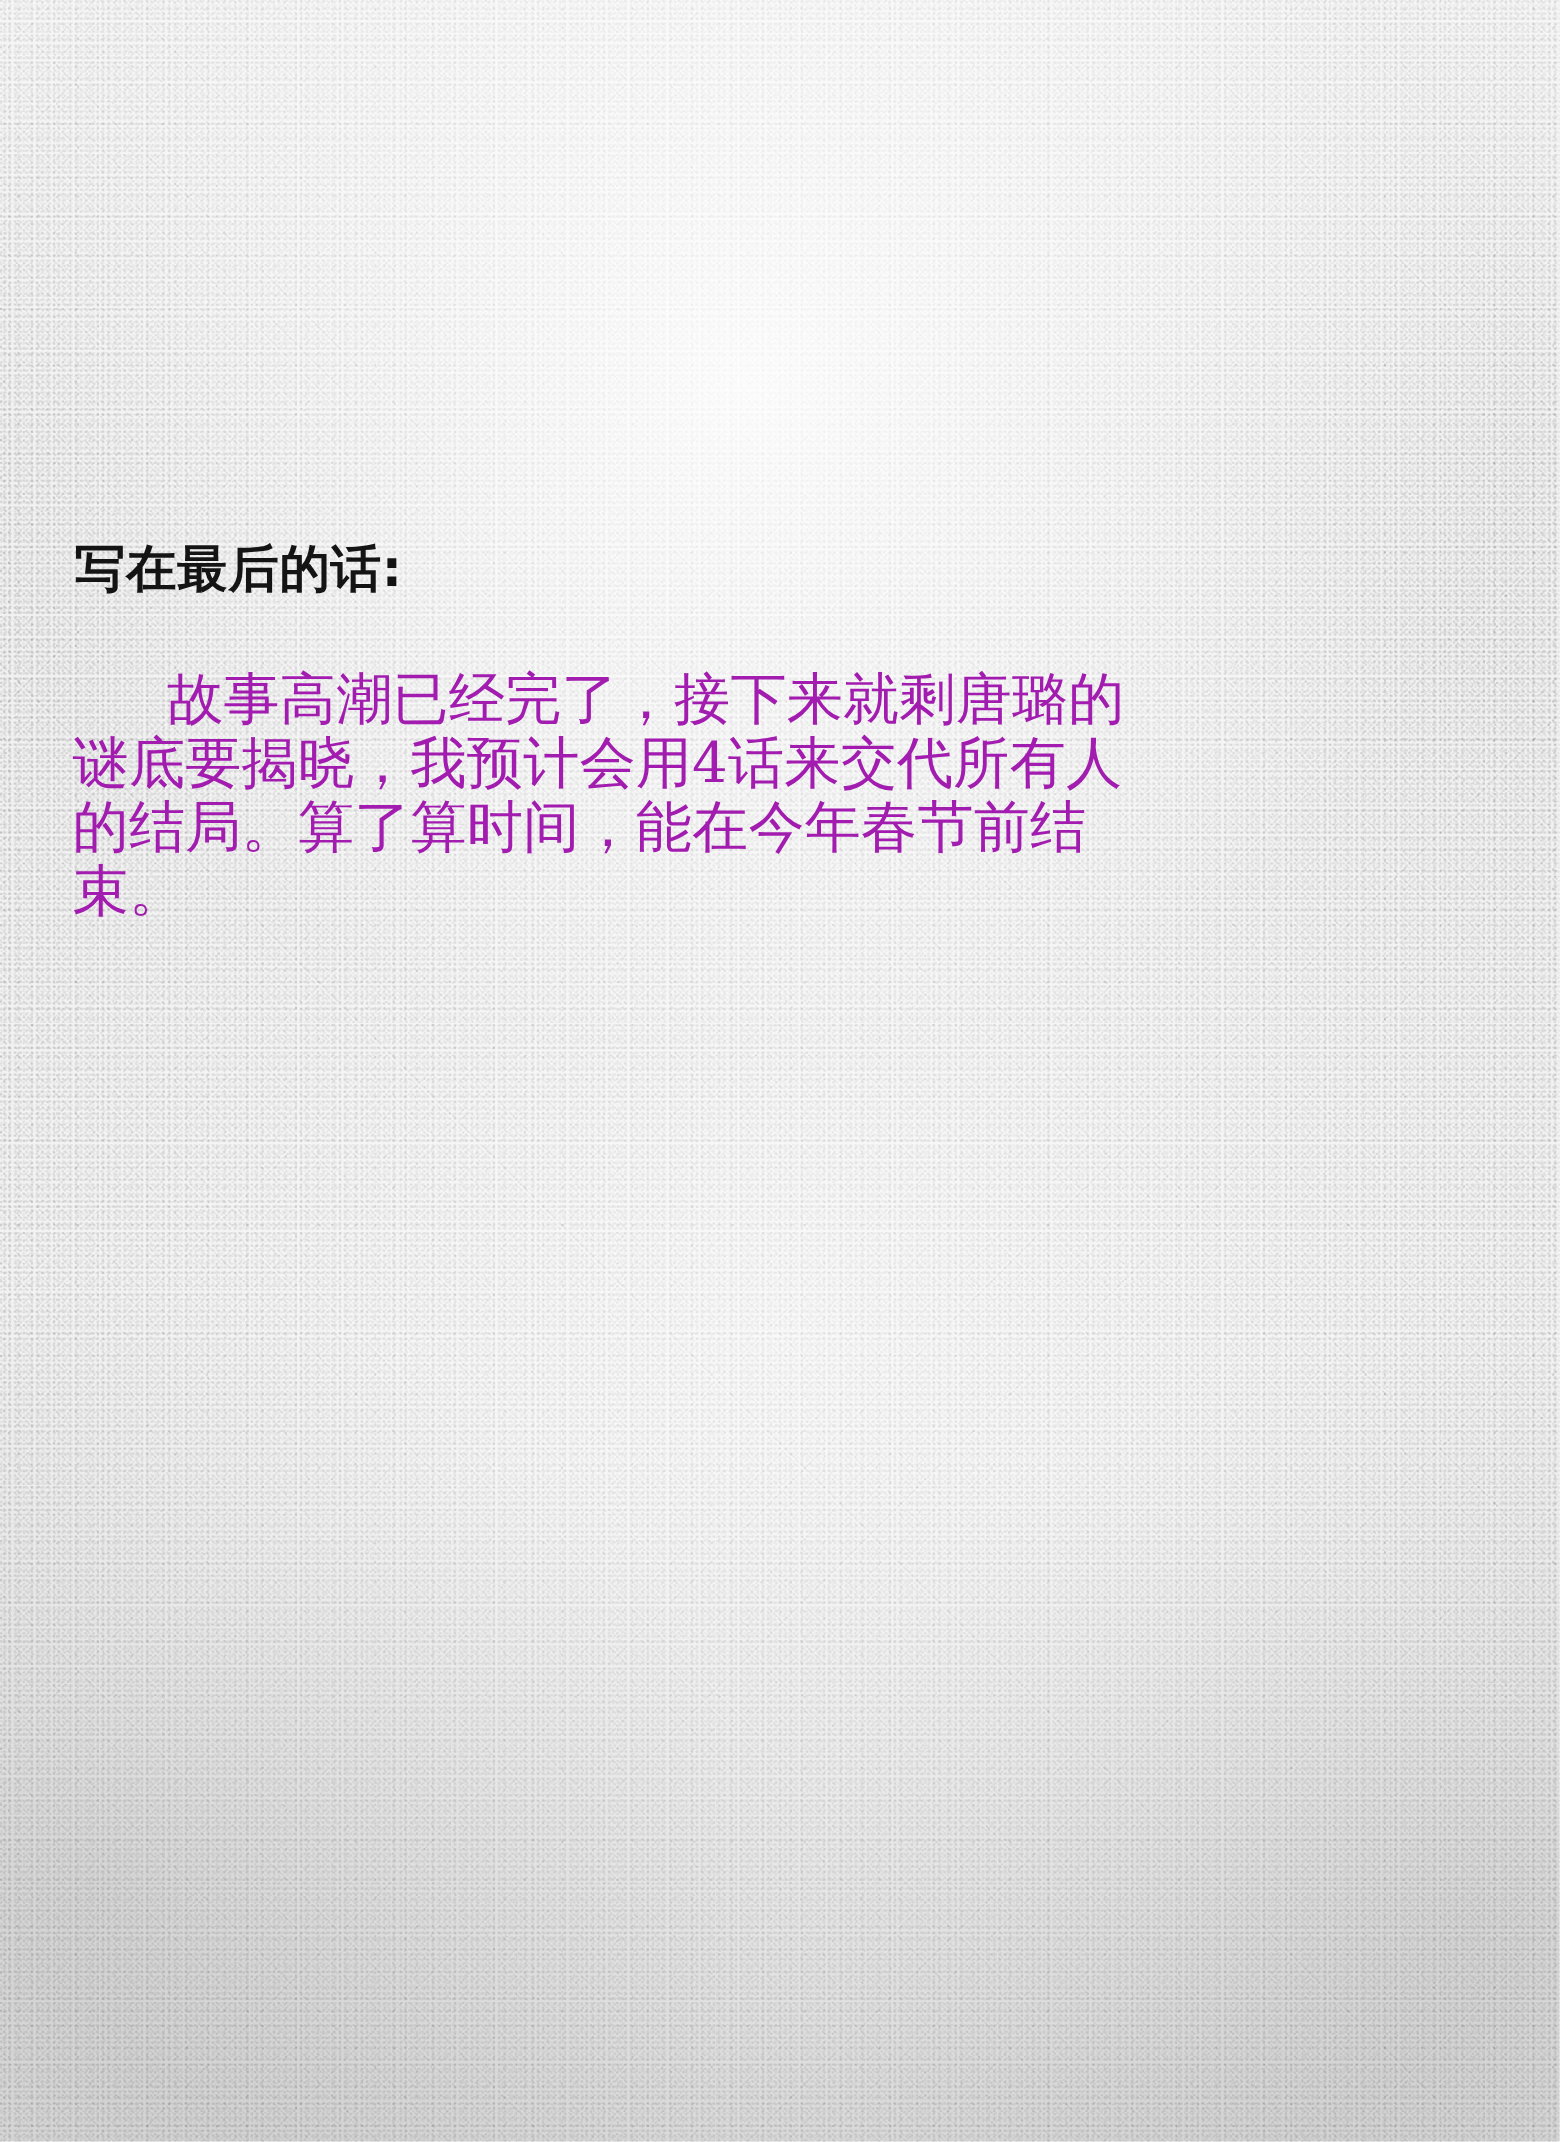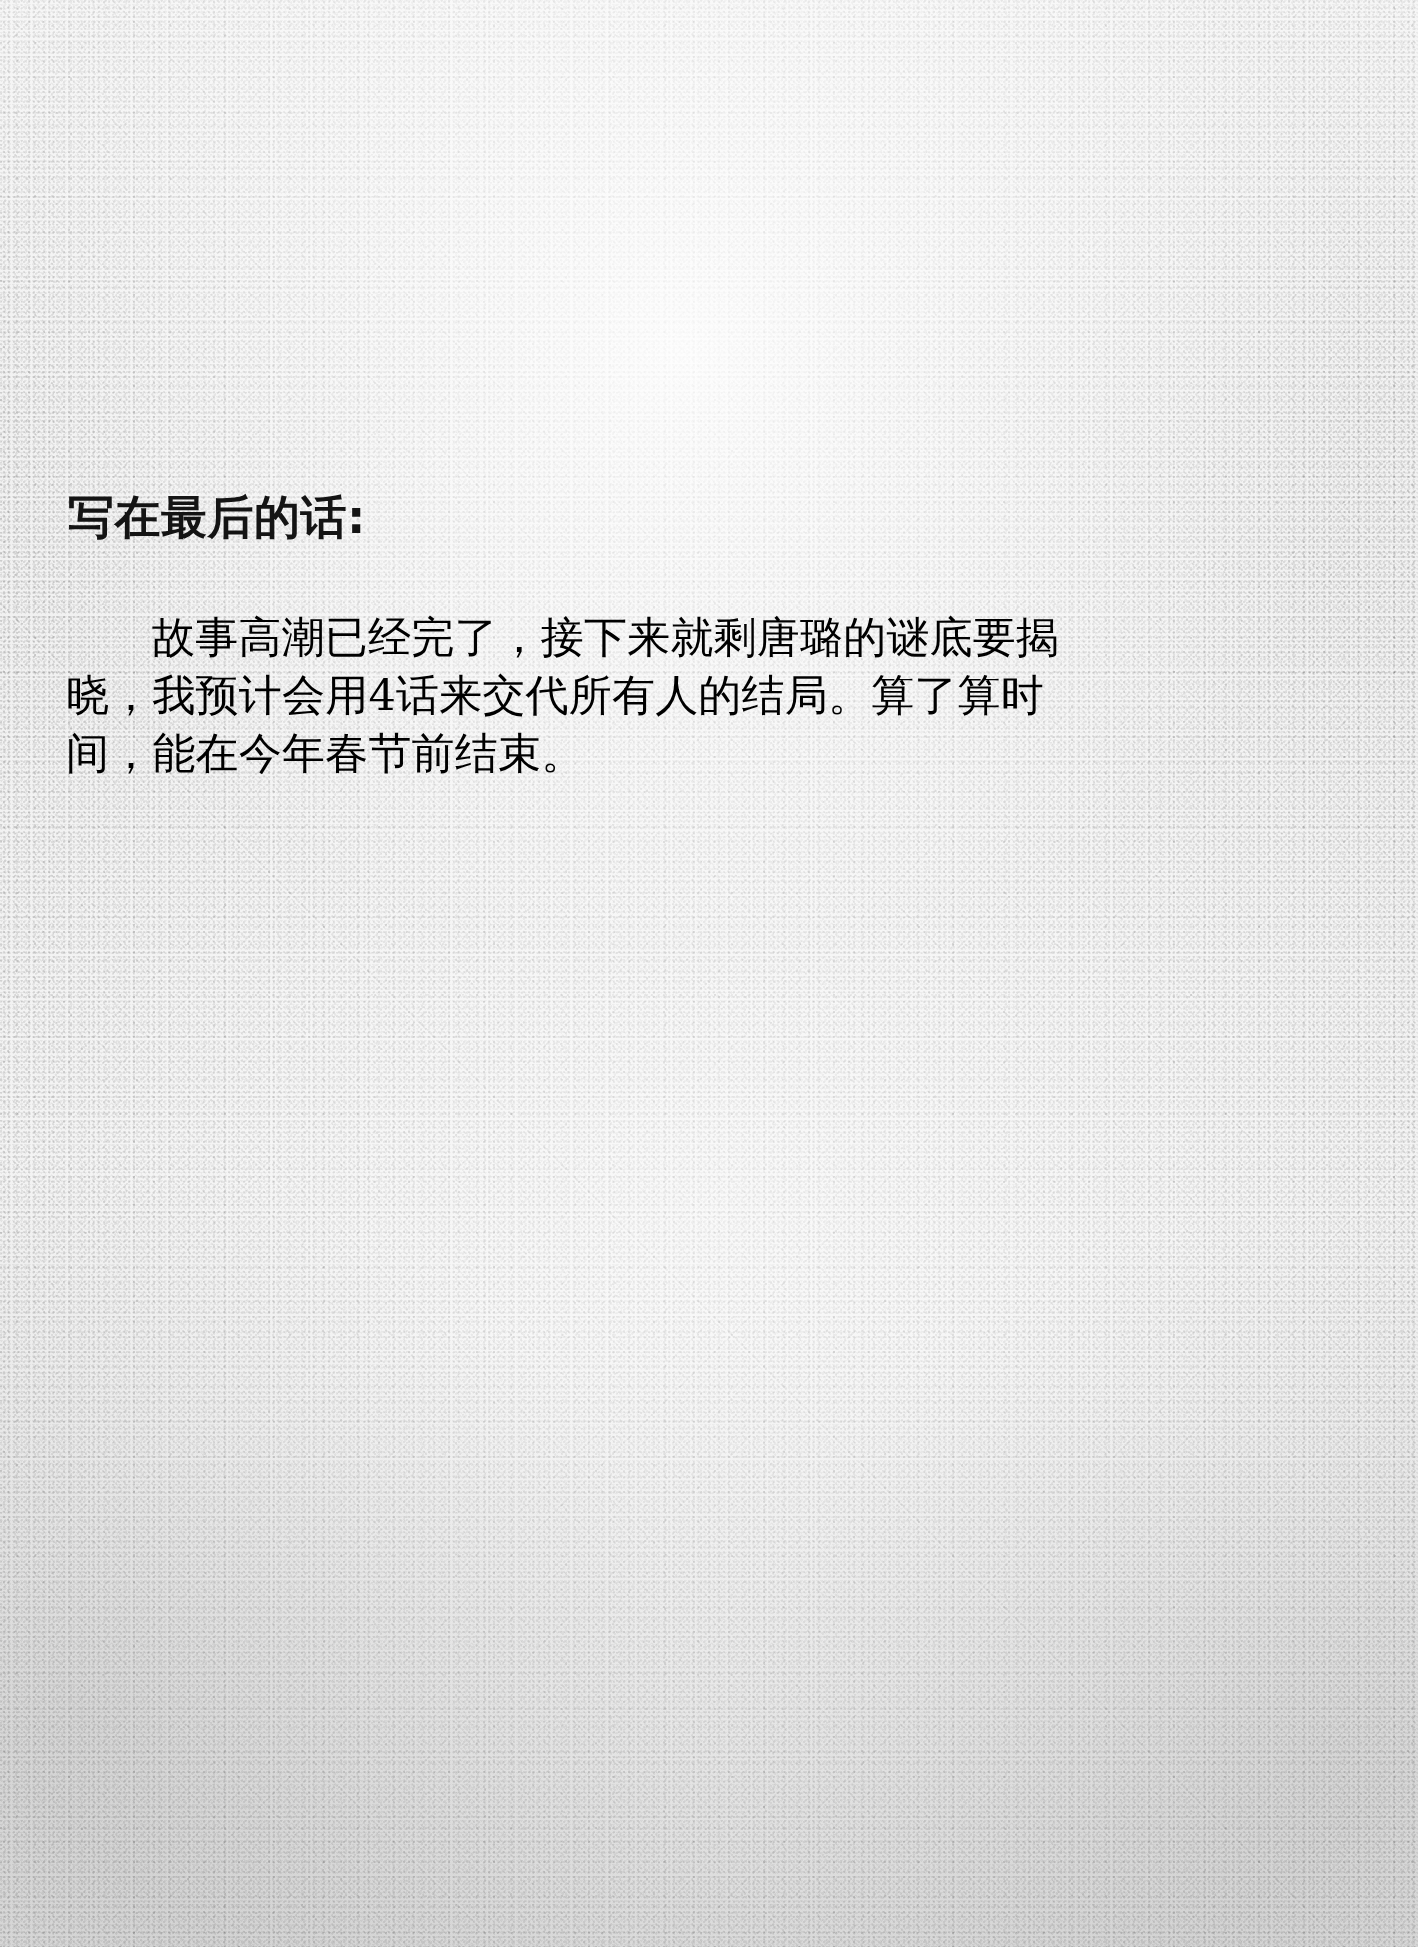--- a/index.html
+++ b/index.html
@@ -79,23 +79,23 @@
 
   .body-block {
     position: absolute;
     left: 66px;
     top: 608px;
     width: 1000px;
   }
 
   .para {
     font-family: "DejaVu Serif", "Liberation Serif", serif;
-    font-size: 43px;
+    font-size: 51px;
     line-height: 58px;
-    color: #000000;
+    color: #a21caf;
     margin: 0;
     letter-spacing: 0.2px;
   }
 
   .para.indent {
     text-indent: 86px;
   }
 
   .para + .para {
     margin-top: 0px;

